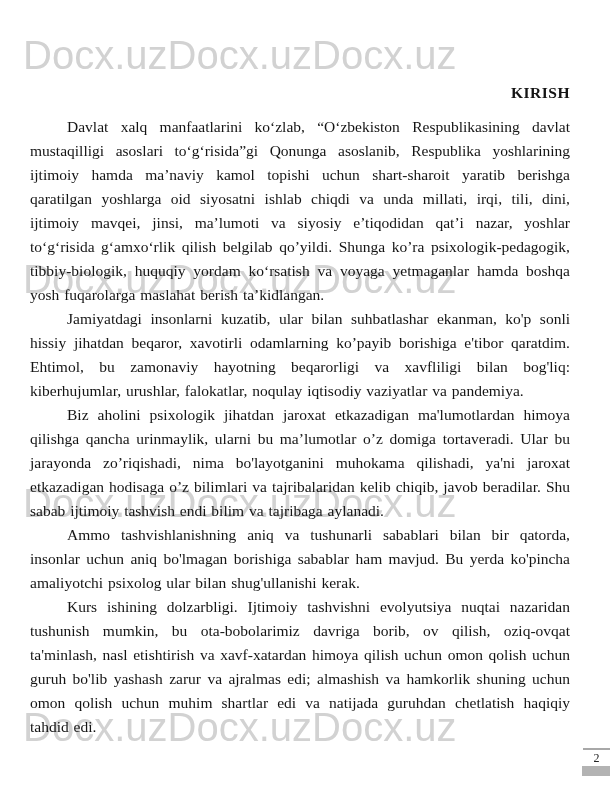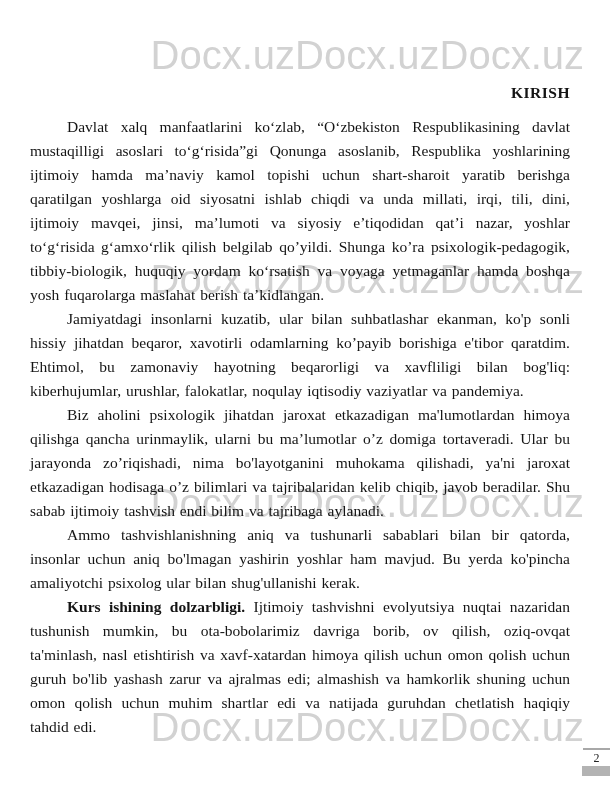--- a/index.html
+++ b/index.html
@@ -19,21 +19,21 @@
   .wm-layer {
     position: absolute;
     inset: 0;
     z-index: 0;
   }
   .wm-row {
     position: absolute;
     left: 23px;
     width: 561px;
     display: flex;
-    justify-content: flex-end;
+    justify-content: flex-start;
   }
   .wm-text {
     font-family: "Liberation Sans", sans-serif;
     font-size: 40px;
     line-height: 44px;
     font-weight: 400;
     color: #d2d2d2;
     white-space: nowrap;
     user-select: none;
   }
@@ -56,21 +56,21 @@
   }
   .para {
     margin: 0;
     font-size: 15.5px;
     line-height: 24px;
     text-align: justify;
     text-indent: 37px;
     word-spacing: 1px;
   }
   .para-lead {
-    font-weight: bold;
+    font-weight: normal;
   }
   
   .footer-line {
     position: absolute;
     left: 583px;
     top: 748px;
     width: 27px;
     height: 2px;
     background: #a8a8a8;
     z-index: 1;
@@ -124,21 +124,21 @@
       <span class="wm-text" style="color: rgb(210, 210, 210);">Docx.uz</span>
     </div>
   </div>
 
   <div class="content">
     <h1 class="doc-title">KIRISH</h1>
 
     <p class="para">Davlat xalq manfaatlarini ko‘zlab, “O‘zbekiston Respublikasining davlat mustaqilligi asoslari to‘g‘risida”gi Qonunga asoslanib, Respublika yoshlarining ijtimoiy hamda ma’naviy kamol topishi uchun shart-sharoit yaratib berishga qaratilgan yoshlarga oid siyosatni ishlab chiqdi va unda millati, irqi, tili, dini, ijtimoiy mavqei, jinsi, ma’lumoti va siyosiy e’tiqodidan qat’i nazar, yoshlar to‘g‘risida g‘amxo‘rlik qilish belgilab qo’yildi. Shunga ko’ra psixologik-pedagogik, tibbiy-biologik, huquqiy yordam ko‘rsatish va voyaga yetmaganlar hamda boshqa yosh fuqarolarga maslahat berish ta’kidlangan.</p>
     <p class="para">Jamiyatdagi insonlarni  kuzatib, ular bilan suhbatlashar ekanman, ko'p sonli hissiy jihatdan beqaror, xavotirli odamlarning ko’payib borishiga e'tibor qaratdim. Ehtimol, bu zamonaviy hayotning beqarorligi va xavfliligi bilan bog'liq: kiberhujumlar, urushlar, falokatlar, noqulay iqtisodiy vaziyatlar va pandemiya.</p>
     <p class="para">Biz aholini psixologik jihatdan jaroxat etkazadigan ma'lumotlardan himoya qilishga qancha urinmaylik, ularni bu ma’lumotlar o’z domiga tortaveradi. Ular bu jarayonda zo’riqishadi, nima bo'layotganini muhokama qilishadi, ya'ni jaroxat etkazadigan hodisaga o’z bilimlari va tajribalaridan kelib chiqib, javob beradilar. Shu sabab ijtimoiy tashvish endi bilim va tajribaga aylanadi.</p>
-    <p class="para">Ammo tashvishlanishning aniq va tushunarli sabablari bilan bir qatorda, insonlar uchun aniq bo'lmagan yashirin yoshlar ham mavjud. Bu yerda ko'pincha amaliyotchi psixolog ular bilan shug'ullanishi kerak.</p>
+    <p class="para">Ammo tashvishlanishning aniq va tushunarli sabablari bilan bir qatorda, insonlar uchun aniq bo'lmagan borishiga sabablar ham mavjud. Bu yerda ko'pincha amaliyotchi psixolog ular bilan shug'ullanishi kerak.</p>
     <p class="para"><span class="para-lead">Kurs ishining dolzarbligi.</span> <span>Ijtimoiy tashvishni evolyutsiya nuqtai nazaridan tushunish mumkin, bu ota-bobolarimiz davriga borib, ov qilish, oziq-ovqat ta'minlash, nasl etishtirish va xavf-xatardan himoya qilish uchun omon qolish uchun guruh bo'lib yashash zarur va ajralmas edi; almashish va hamkorlik shuning uchun omon qolish uchun muhim shartlar edi va natijada guruhdan chetlatish haqiqiy tahdid edi.</span></p>
   </div>
 
   <div class="footer-line"></div>
   <div class="page-number">2</div>
   <div class="footer-bar"></div>
 
 </div>
 
 </body></html>

